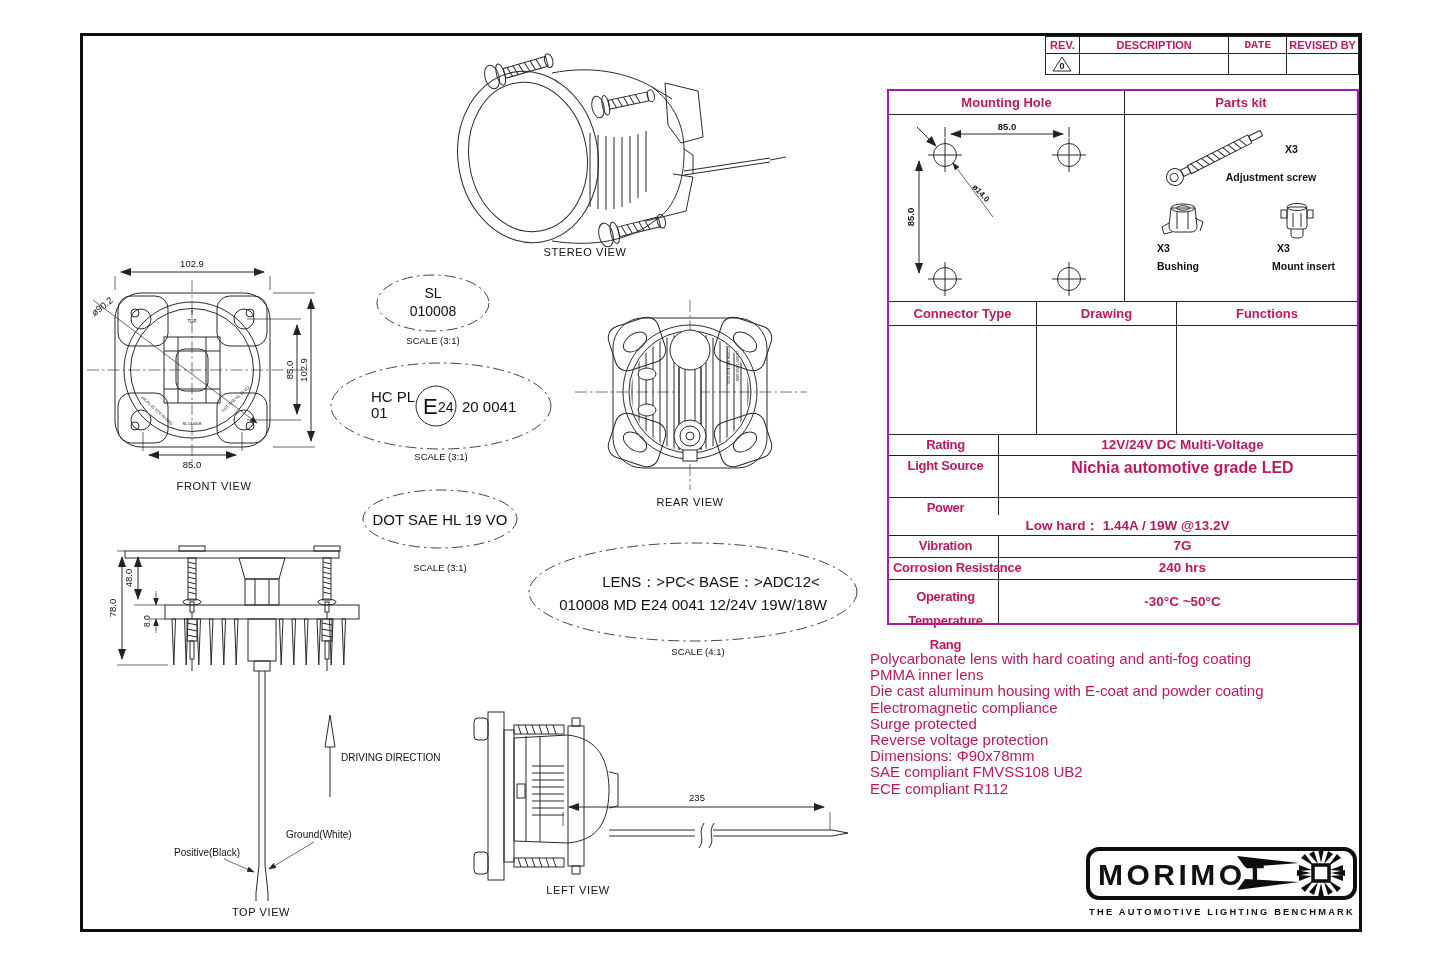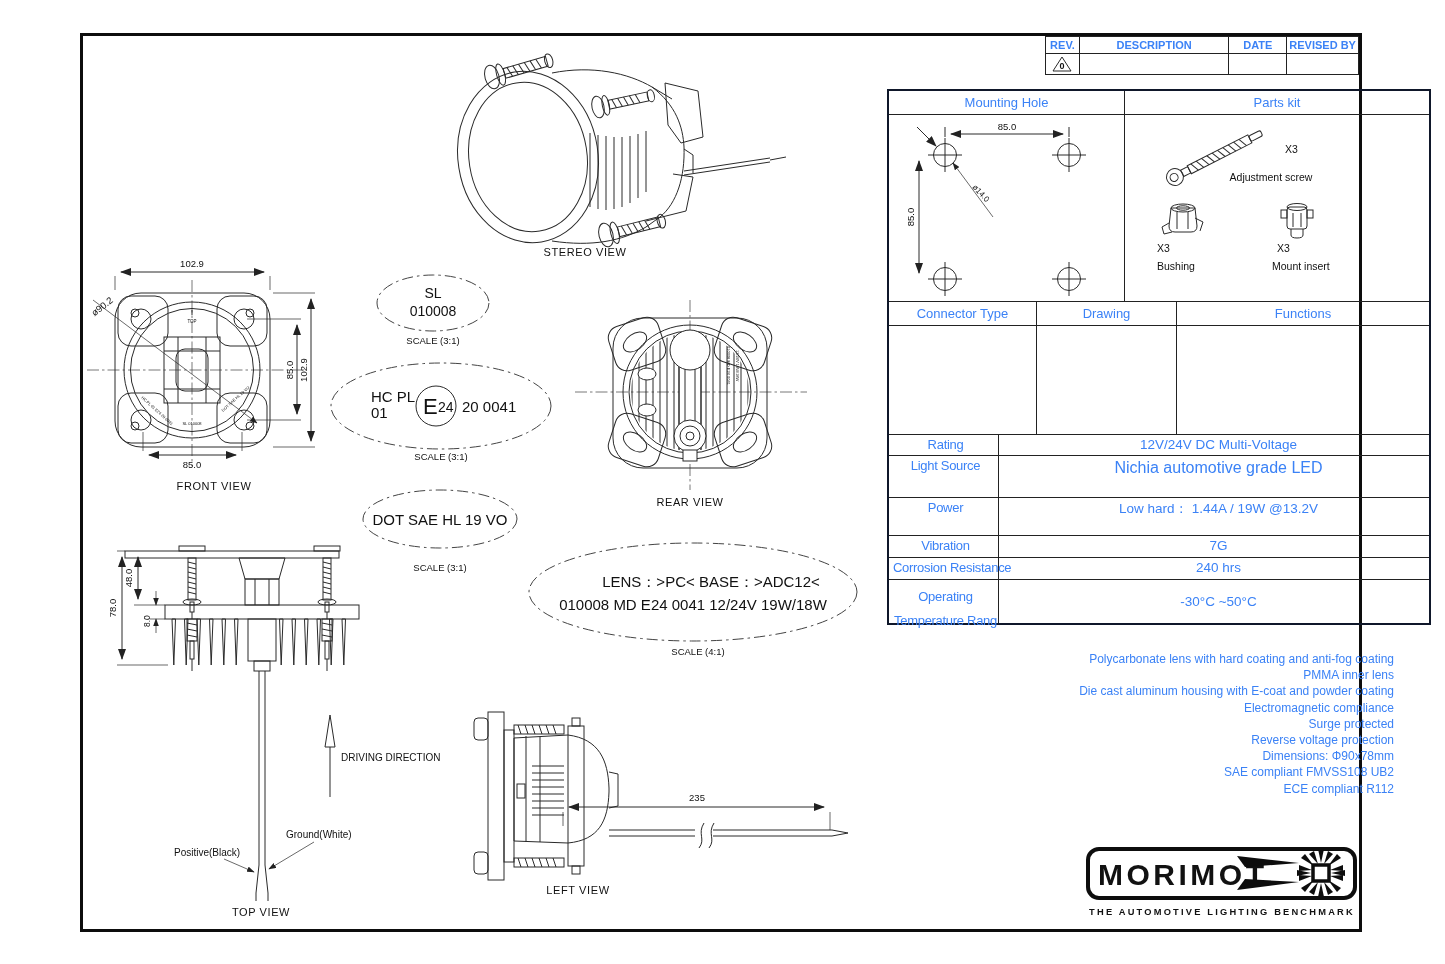--- a/index.html
+++ b/index.html
@@ -1,44 +1,44 @@
 <!DOCTYPE html>
 <html><head>
 <meta charset="utf-8">
 <style>
   html,body{margin:0;padding:0;background:#fff;}
   .canvas{position:relative;width:1445px;height:964px;background:#ffffff;overflow:hidden;
-          font-family:"Liberation Sans",sans-serif;color:#3b82f6;}
+          font-family:"Liberation Sans",sans-serif;color:#be185d;}
   .frame{position:absolute;left:80px;top:33px;width:1282px;height:899px;border:3px solid #0d0d0d;box-sizing:border-box;}
   .abs{position:absolute;}
   
   .rev-table{left:1045px;top:36px;width:314px;border-left:1.5px solid #222;border-bottom:1.5px solid #222;box-sizing:border-box;font-size:11px;}
   .rev-row{display:flex;}
   .rev-cell{border-right:1.5px solid #222;border-top:1.5px solid #222;box-sizing:border-box;
             display:flex;align-items:center;justify-content:center;font-weight:700;}
-  .rev-c1{width:34px;}.rev-c2{width:150px;}.rev-c3{width:58px;}.rev-c4{width:72px;}
+  .rev-c1{width:34px;}.rev-c2{width:150px;}.rev-c3{width:58px;font-family:Liberation Mono, monospace;}.rev-c4{width:72px;}
   .rev-h{height:17px;}.rev-b{height:21px;}
   
-  .panel{left:887px;top:89px;width:544px;border:2px solid #0f172a;box-sizing:border-box;}
+  .panel{left:887px;top:89px;width:472px;border:2px solid #a21caf;box-sizing:border-box;font-weight:bold;}
   .p-hdr{display:flex;border-bottom:1.5px solid #222;}
   .p-hcell{height:23px;display:flex;align-items:center;justify-content:center;font-size:13px;border-right:1.5px solid #222;box-sizing:border-box;}
   .p-hcell:last-child{border-right:none;}
   .p-body{position:relative;display:flex;}
   .p-bcell{border-right:1.5px solid #222;box-sizing:border-box;position:relative;}
   .p-bcell:last-child{border-right:none;}
   
   .spec-row{display:flex;border-top:1.5px solid #222;box-sizing:border-box;text-align:center;}
   .spec-row.first{border-top:none;}
   .spec-label{width:110px;border-right:1.5px solid #222;box-sizing:border-box;padding:2px 0 0 4px;font-size:13px;white-space:nowrap;overflow:visible;letter-spacing:-0.3px;}
   .spec-label.wrap{white-space:normal;line-height:24px;padding-top:5px;}
   .spec-value{flex:1;padding:2px 0 0 9px;font-size:13.5px;}
   .spec-value .v2{font-size:16px;margin-top:1px;}
   .vc{display:flex;flex-direction:column;justify-content:center;padding-top:0;}
   
-  .notes{left:932px;top:651px;width:462px;font-size:12px;line-height:16.2px;text-align:right;}
+  .notes{left:870px;top:651px;width:462px;font-size:15px;line-height:16.2px;}
   .notes p{margin:0;}
   svg text{fill:#111;stroke:none;}
   .ln{stroke:#2a2a2a;fill:none;stroke-width:1;}
   .thn{stroke:#2a2a2a;fill:none;stroke-width:0.7;}
   .cl{stroke:#555;fill:none;stroke-width:0.8;stroke-dasharray:12 3 2.5 3;}
   .dd{stroke:#444;fill:none;stroke-width:1;stroke-dasharray:11 4 2.5 4;}
   .wf{fill:#fff;stroke:#2a2a2a;stroke-width:1;}
   .lbl{font-size:11px;letter-spacing:0.6px;}
   .dim{font-size:9.5px;}
 </style>
@@ -171,21 +171,21 @@
       <div class="spec-row first" style="height:20px;">
         <div class="spec-label">Rating</div>
         <div class="spec-value">12V/24V DC Multi-Voltage</div>
       </div>
       <div class="spec-row" style="height:42px;">
         <div class="spec-label">Light Source</div>
         <div class="spec-value">
           <div class="v2">Nichia automotive grade LED</div>
         </div>
       </div>
-      <div class="spec-row" style="height:38px;">
+      <div class="spec-row" style="height:38px;flex-direction:column;">
         <div class="spec-label">Power</div>
         <div class="spec-value">Low hard： 1.44A / 19W @13.2V</div>
       </div>
       <div class="spec-row" style="height:22px;">
         <div class="spec-label">Vibration</div>
         <div class="spec-value">7G</div>
       </div>
       <div class="spec-row" style="height:22px;">
         <div class="spec-label">Corrosion Resistance</div>
         <div class="spec-value">240 hrs</div>

